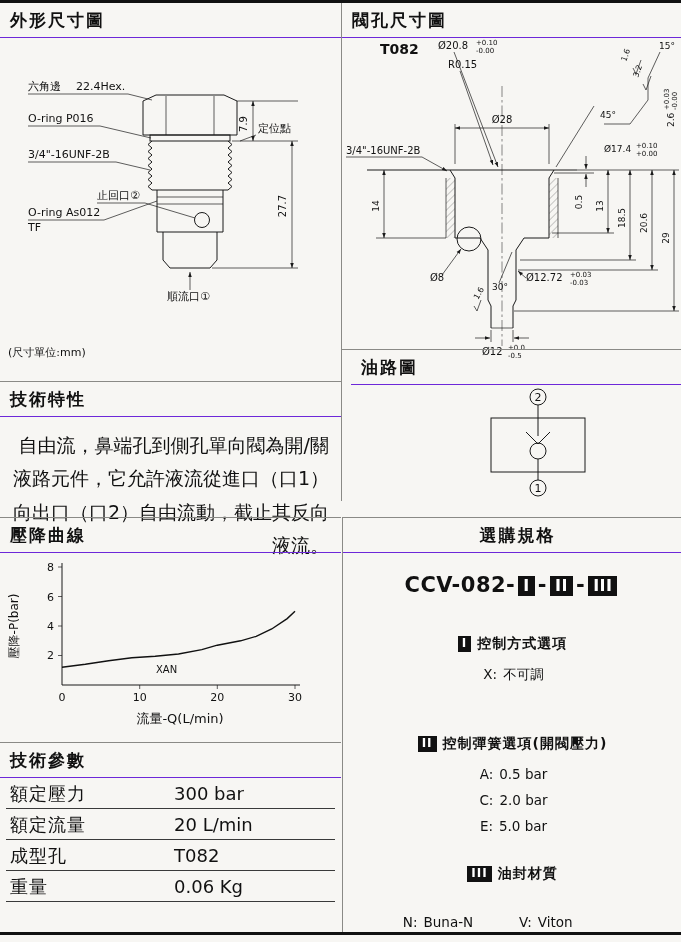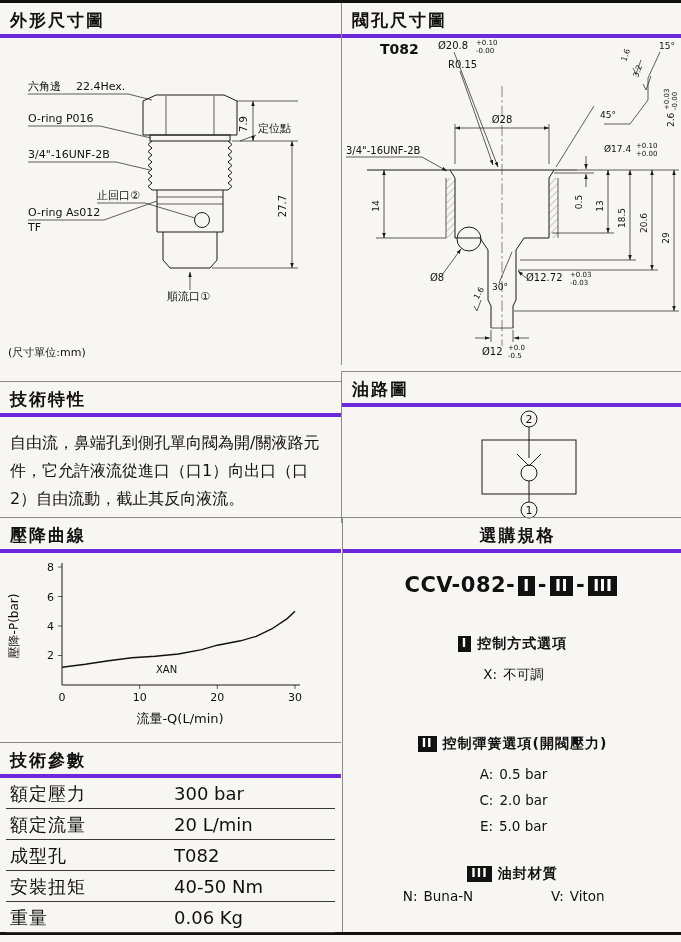--- a/index.html
+++ b/index.html
@@ -12,43 +12,43 @@
   .rule { position:absolute; left:0; width:681px; background:#111; }
   .rule-top { top:0; height:3px; }
   .rule-bottom { top:932px; height:3px; }
 
   .sec { position:absolute; }
   .b-left { border-left:1px solid #8a8a86; }
   .b-top  { border-top:1px solid #8a8a86; }
   .sec-title {
     height:35px; line-height:35px; padding-left:10px;
     font-size:17px; font-weight:bold; letter-spacing:2px;
-    border-bottom:4px solid #6d28d9;
+    border-bottom:1px solid #6d28d9;
   }
   .sec-outline  { left:0;   top:3px;   width:341px; height:362px; }
   .sec-cavity   { left:341px; top:3px; width:340px; height:362px; }
   .sec-features { left:0;   top:365px; width:341px; height:152px;margin-top:16px; }
-  .sec-circuit  { left:341px; top:371px; width:340px; height:152px; }
+  .sec-circuit  { left:341px; top:349px; width:340px; height:152px;padding-left:9px; }
   .sec-curve    { left:0;   top:517px; width:341px; height:225px; }
   .sec-params   { left:0;   top:742px; width:341px; height:190px; }
   .sec-ordering { left:342px; top:517px; width:340px; height:415px;text-align:center; }
 
   
   svg { display:block; }
   svg text { font-family:inherit; fill:#111; }
   .ln { stroke:#1a1a1a; stroke-width:1; fill:none; }
   .lt { stroke:#1a1a1a; stroke-width:0.7; fill:none; }
   .cl { stroke:#555; stroke-width:0.7; fill:none; stroke-dasharray:11 3 2.5 3; }
   .dim { stroke:#1a1a1a; stroke-width:0.7; fill:none; }
   .t7 { font-size:7px; } .t8 { font-size:8px; } .t9 { font-size:9px; }
   .t10 { font-size:10px; } .t11 { font-size:11px; }
   .t14b { font-size:14px; font-weight:bold; }
   .curve { fill:none; stroke:#111; stroke-width:1.4; }
 
-  .features-text { padding:12px 12px 0 10px; font-size:16px; line-height:1.75; }
+  .features-text { padding:12px 12px 0 10px; font-size:19px; line-height:1.75;text-align:right; }
 
   .param-row { position:relative; height:31px; line-height:31px; margin:0 6px;
                border-bottom:1px solid #3a3a3a; font-size:18px; }
   .p-label { padding-left:4px; letter-spacing:1px; }
   .p-value { position:absolute; left:168px; top:0; }
 
   .order-body { padding:10px 14px 0 14px; }
   .model-line { margin-top:10px; font-size:21px; font-weight:bold; letter-spacing:0.5px; }
   .numbox { display:inline-block; background:#111; color:#fff; font-weight:bold;
             font-size:12px; line-height:1.15; padding:1px 4px; margin:0 3px;
@@ -56,21 +56,21 @@
   .nb-lg { font-size:16px; padding:1px 5px; vertical-align:1px; }
   .order-sec .order-head { font-size:14px; font-weight:bold; letter-spacing:1px; }
   .order-head .numbox { margin-left:0; margin-right:6px; }
   .os1 { margin-top:38px; }
   .os2 { margin-top:48px; }
   .os3 { margin-top:26px; }
   .opt { font-size:13.5px; line-height:26px; padding-left:2px; }
   .os1 .opt { margin-top:8px; }
   .os2 .opts { margin-top:8px; }
   .opt-code { margin-right:6px; }
-  .opt-row { display:flex; margin-top:0;gap:32px; }
+  .opt-row { display:flex; margin-top:26px; }
   .o-wide { width:160px; }
 </style>
 </head>
 <body>
 
 <div class="page">
   <div class="rule rule-top"></div>
   <div class="rule rule-bottom"></div>
 
   <section class="sec sec-outline">
@@ -335,24 +335,20 @@
       </div>
       <div class="param-row">
         <span class="p-label">額定流量</span>
         <span class="p-value">20 L/min</span>
       </div>
       <div class="param-row">
         <span class="p-label">成型孔</span>
         <span class="p-value">T082</span>
       </div>
       <div class="param-row">
-        <span class="p-label">安裝扭矩</span>
-        <span class="p-value">40-50 Nm</span>
-      </div>
-      <div class="param-row">
         <span class="p-label">重量</span>
         <span class="p-value">0.06 Kg</span>
       </div>
     </div>
   </section>
 
   <section class="sec sec-ordering b-left b-top">
     <div class="sec-title">選購規格</div>
     <div class="order-body">
       <div class="model-line"><span>CCV-082-</span><span class="numbox nb-lg">I</span><span>-</span><span class="numbox nb-lg">II</span><span>-</span><span class="numbox nb-lg">III</span></div>

